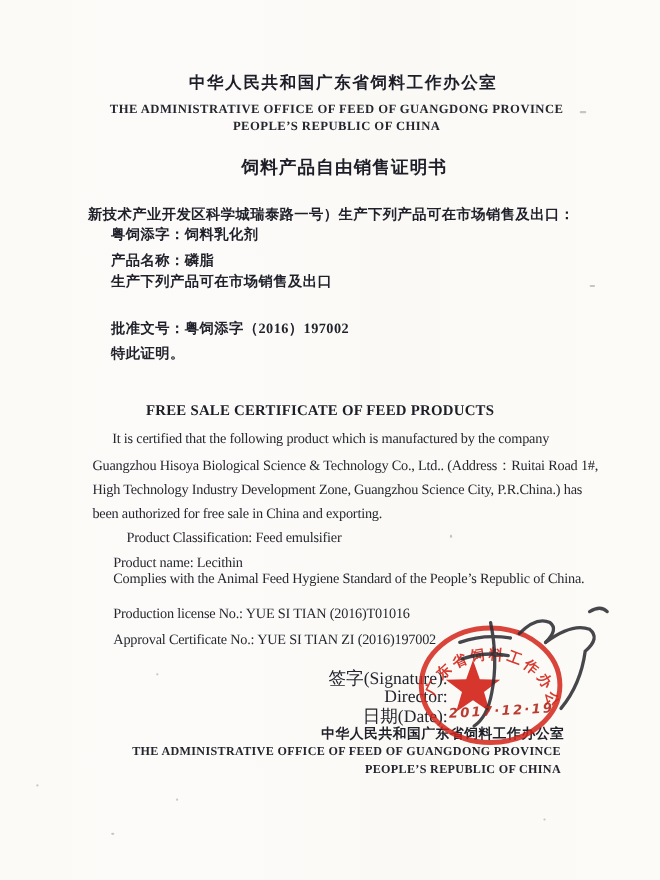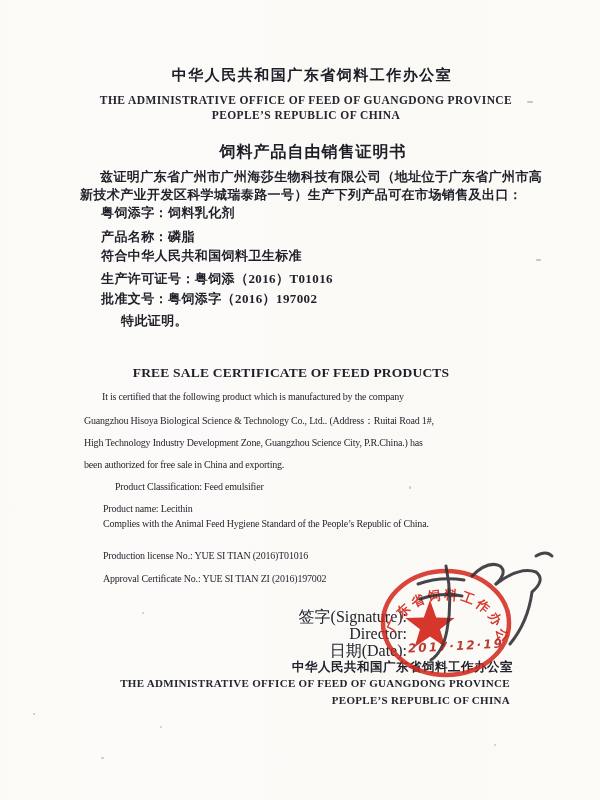--- a/index.html
+++ b/index.html
@@ -22,25 +22,25 @@
 
   
   .cn {font-weight:bold; font-size:13px; letter-spacing:.4px; color:#1f2029;}
   .c-p1   {top:168px;left:100px;}
   .c-p2   {top:186px;left:80px;}
   .c-i1   {top:204px;left:101px;}
   .c-i2   {top:228px;left:101px;}
   .c-i3   {top:247px;left:101px;}
   .c-i4   {top:270px;left:101px;}
   .c-i5   {top:290px;left:101px;}
-  .c-i6   {top:312px;left:101px;margin-left:20px;}
+  .c-i6   {top:312px;left:101px;}
 
   
   .t-en   {top:365px;left:0; right:18px; text-align:center; font-weight:bold; font-size:13.5px; letter-spacing:.2px; color:#1d1e27;}
-  .en {font-size:10px; letter-spacing:-.2px; color:#26272f;}
+  .en {font-size:13px; letter-spacing:-.2px; color:#26272f;}
   .e-p1   {top:391px;left:102px;}
   .e-p2   {top:414px;left:84px;}
   .e-p3   {top:437px;left:84px;}
   .e-p4   {top:459px;left:84px;}
   .e-i1   {top:481px;left:103px;margin-left:12px;}
   .e-i2   {top:503px;left:103px;}
   .e-i3   {top:518px;left:103px;}
   .e-i4   {top:550px;left:103px;}
   .e-i5   {top:573px;left:103px;}
 
@@ -79,26 +79,24 @@
 </head>
 <body>
 
 <div class="page">
 
   <div class="ln h-cn">中华人民共和国广东省饲料工作办公室</div>
   <div class="ln h-en1">THE ADMINISTRATIVE OFFICE OF FEED OF GUANGDONG PROVINCE</div>
   <div class="ln h-en2">PEOPLE’S REPUBLIC OF CHINA</div>
   <div class="ln t-cn">饲料产品自由销售证明书</div>
 
-  <div class="ln cn c-p1">兹证明广东省广州市广州海莎生物科技有限公司（地址位于广东省广州市高</div>
   <div class="ln cn c-p2">新技术产业开发区科学城瑞泰路一号）生产下列产品可在市场销售及出口：</div>
   <div class="ln cn c-i1">粤饲添字：饲料乳化剂</div>
   <div class="ln cn c-i2">产品名称：磷脂</div>
-  <div class="ln cn c-i3">符合中华人民共和国饲料卫生标准</div>
-  <div class="ln cn c-i4">生产许可证号：粤饲添（2016）T01016</div>
+  <div class="ln cn c-i3">生产下列产品可在市场销售及出口</div>
   <div class="ln cn c-i5">批准文号：粤饲添字（2016）197002</div>
   <div class="ln cn c-i6">特此证明。</div>
 
   <div class="ln t-en">FREE SALE CERTIFICATE OF FEED PRODUCTS</div>
   <div class="ln en e-p1">It is certified that the following product which is manufactured by the company</div>
   <div class="ln en e-p2">Guangzhou Hisoya Biological Science &amp; Technology Co., Ltd.. (Address：Ruitai Road 1#,</div>
   <div class="ln en e-p3">High Technology Industry Development Zone, Guangzhou Science City, P.R.China.) has</div>
   <div class="ln en e-p4">been authorized for free sale in China and exporting.</div>
   <div class="ln en e-i1">Product Classification: Feed emulsifier</div>
   <div class="ln en e-i2">Product name: Lecithin</div>

